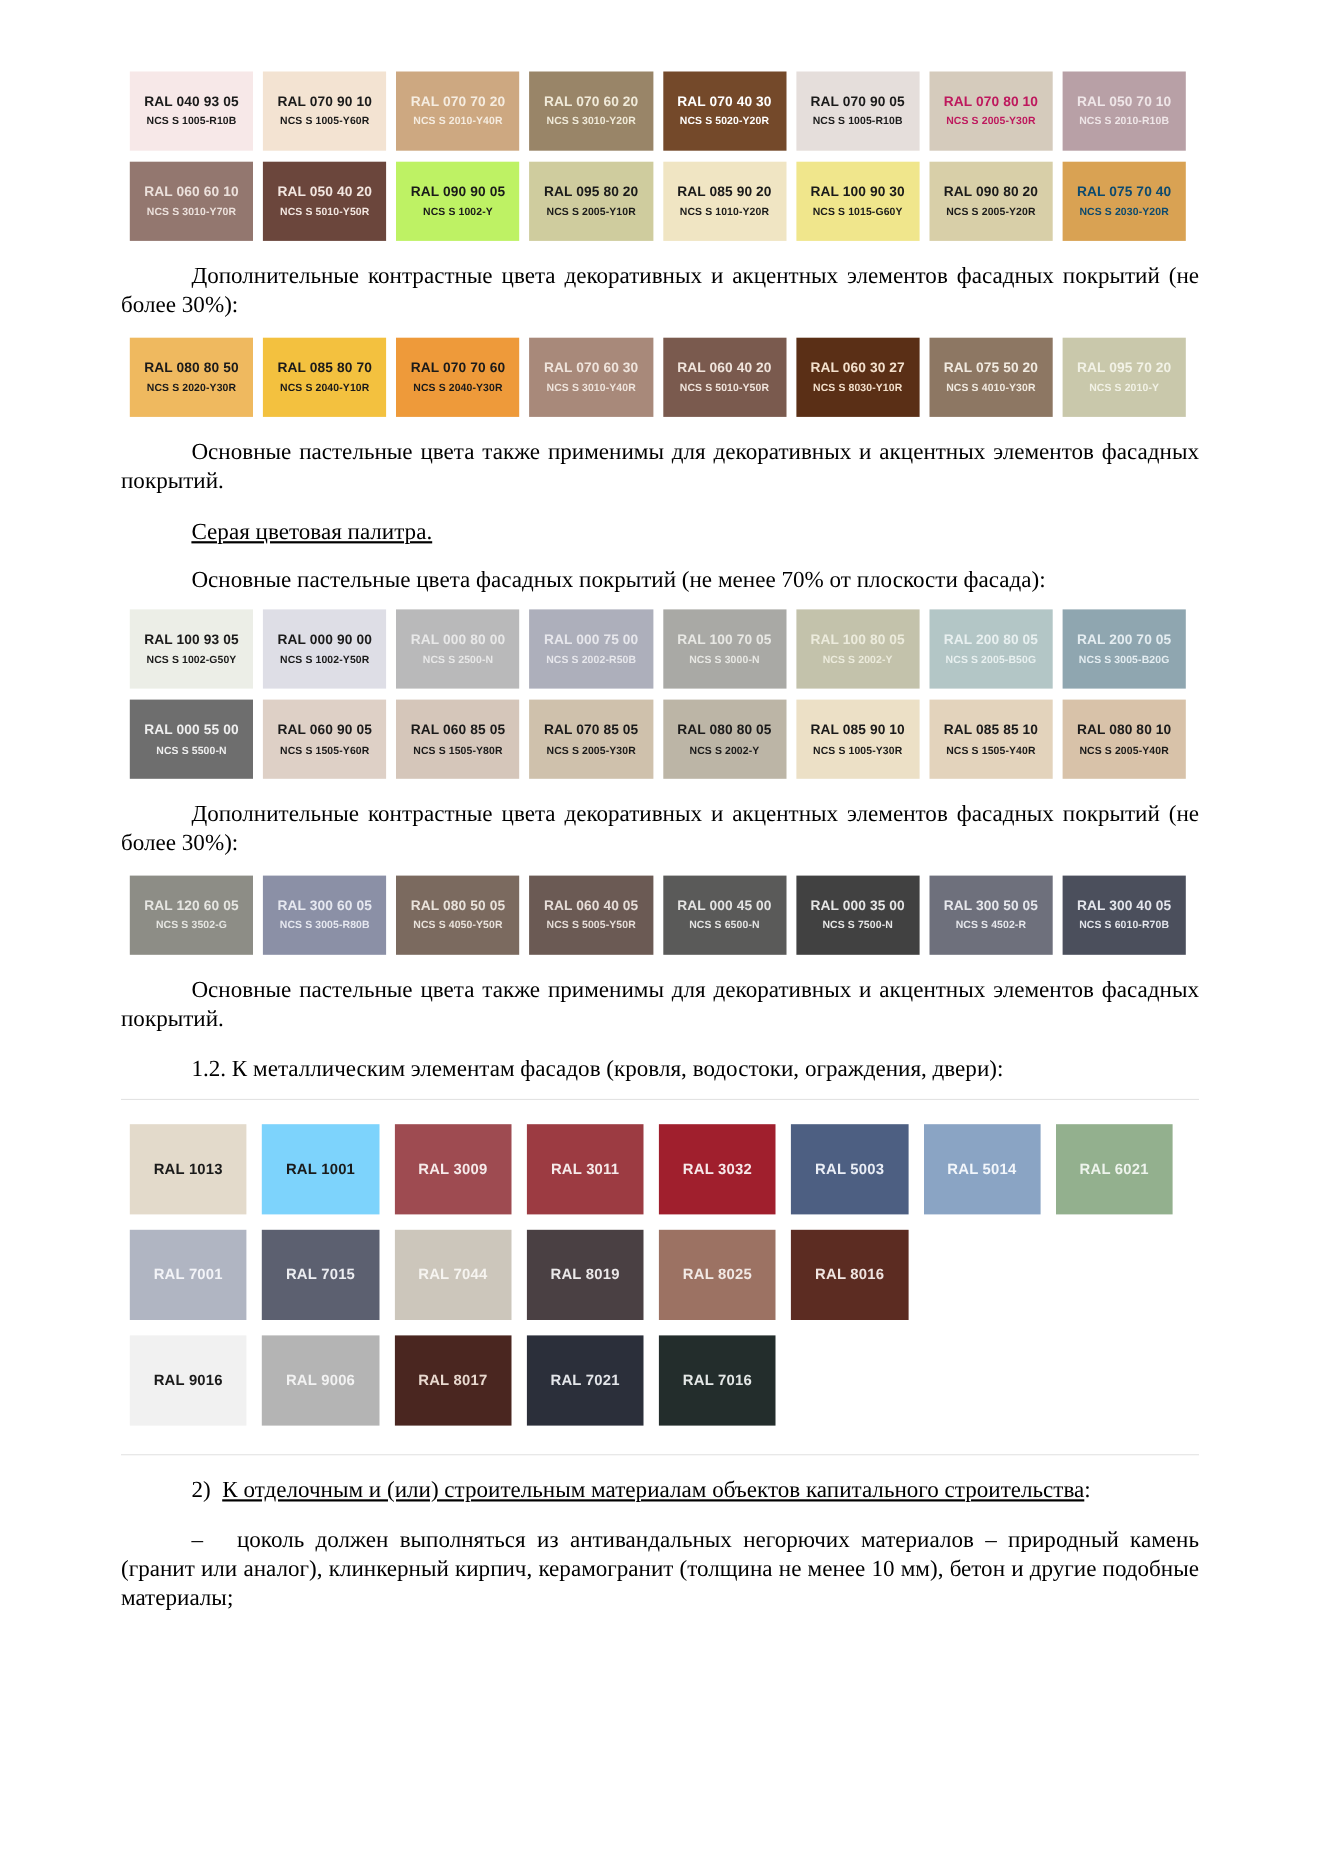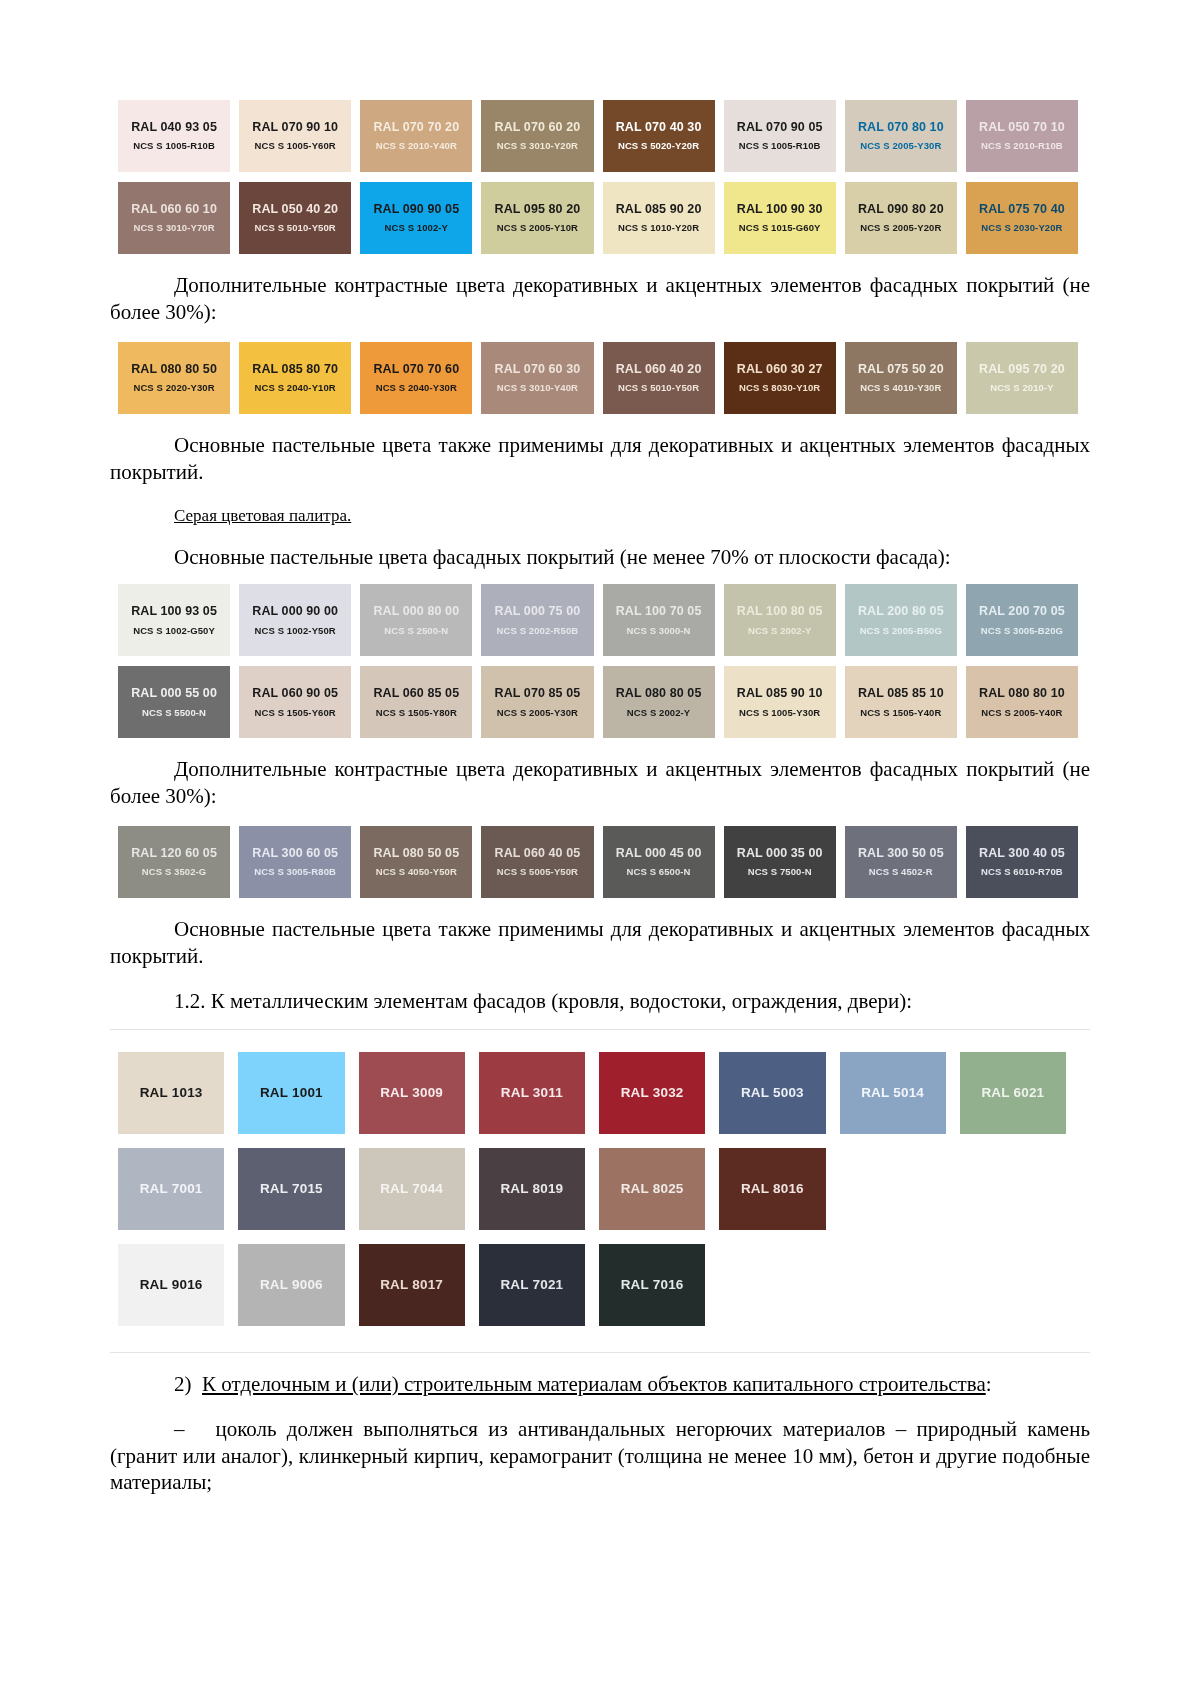--- a/index.html
+++ b/index.html
@@ -12,21 +12,21 @@
     width: 1200px;
     min-height: 1696px;
     font-family: "Liberation Serif", "DejaVu Serif", serif;
     color: #000000;
     -webkit-font-smoothing: antialiased;
   }
   .page {
     width: 1200px;
     min-height: 1696px;
     box-sizing: border-box;
-    padding: 100px 110px 60px 110px;
+    padding: 65px 110px 60px 110px;
     position: relative;
     border-radius: 22px;
   }
 
   
   .swatch-grid {
     display: grid;
     grid-template-columns: repeat(8, 1fr);
     column-gap: 9px;
     row-gap: 10px;
@@ -90,21 +90,21 @@
     font-size: 21px;
     line-height: 1.28;
     text-align: justify;
     margin: 18px 0 16px 0;
     text-indent: 64px;
     hyphens: none;
   }
   p.body.tight { margin-bottom: 14px; }
   .u { text-decoration: underline; }
   .sub-head {
-    font-size: 17px;
+    font-size: 21px;
     margin: 20px 0 16px 0;
     text-indent: 64px;
   }
   .sub-head span { text-decoration: underline; }
 </style>
 </head>
 <body>
 
 <div class="page">
 
@@ -126,40 +126,40 @@
         <div class="ncs">NCS S 3010-Y20R</div>
       </div>
       <div class="swatch" style="background: rgb(116, 73, 42); color: rgb(255, 255, 255);">
         <div class="ral">RAL 070 40 30</div>
         <div class="ncs">NCS S 5020-Y20R</div>
       </div>
       <div class="swatch" style="background: rgb(229, 222, 219); color: rgb(26, 26, 26);">
         <div class="ral">RAL 070 90 05</div>
         <div class="ncs">NCS S 1005-R10B</div>
       </div>
-      <div class="swatch" style="background: rgb(213, 203, 188); color: #0369a1;">
+      <div class="swatch" style="background: rgb(213, 203, 188); color: #be185d;">
         <div class="ral">RAL 070 80 10</div>
         <div class="ncs">NCS S 2005-Y30R</div>
       </div>
       <div class="swatch" style="background: rgb(184, 160, 166); color: rgb(239, 230, 232);">
         <div class="ral">RAL 050 70 10</div>
         <div class="ncs">NCS S 2010-R10B</div>
       </div>
     </div>
 
   <div class="swatch-grid" style="margin-top:10px" id="grid-beige-main2">
       <div class="swatch" style="background: rgb(147, 119, 111); color: rgb(236, 225, 220);">
         <div class="ral">RAL 060 60 10</div>
         <div class="ncs">NCS S 3010-Y70R</div>
       </div>
       <div class="swatch" style="background: rgb(107, 70, 60); color: rgb(242, 230, 224);">
         <div class="ral">RAL 050 40 20</div>
         <div class="ncs">NCS S 5010-Y50R</div>
       </div>
-      <div class="swatch" style="background: #0ea5e9; color: rgb(26, 26, 26);">
+      <div class="swatch" style="background: #bef264; color: rgb(26, 26, 26);">
         <div class="ral">RAL 090 90 05</div>
         <div class="ncs">NCS S 1002-Y</div>
       </div>
       <div class="swatch" style="background: rgb(207, 204, 158); color: rgb(26, 26, 26);">
         <div class="ral">RAL 095 80 20</div>
         <div class="ncs">NCS S 2005-Y10R</div>
       </div>
       <div class="swatch" style="background: rgb(240, 229, 195); color: rgb(26, 26, 26);">
         <div class="ral">RAL 085 90 20</div>
         <div class="ncs">NCS S 1010-Y20R</div>

